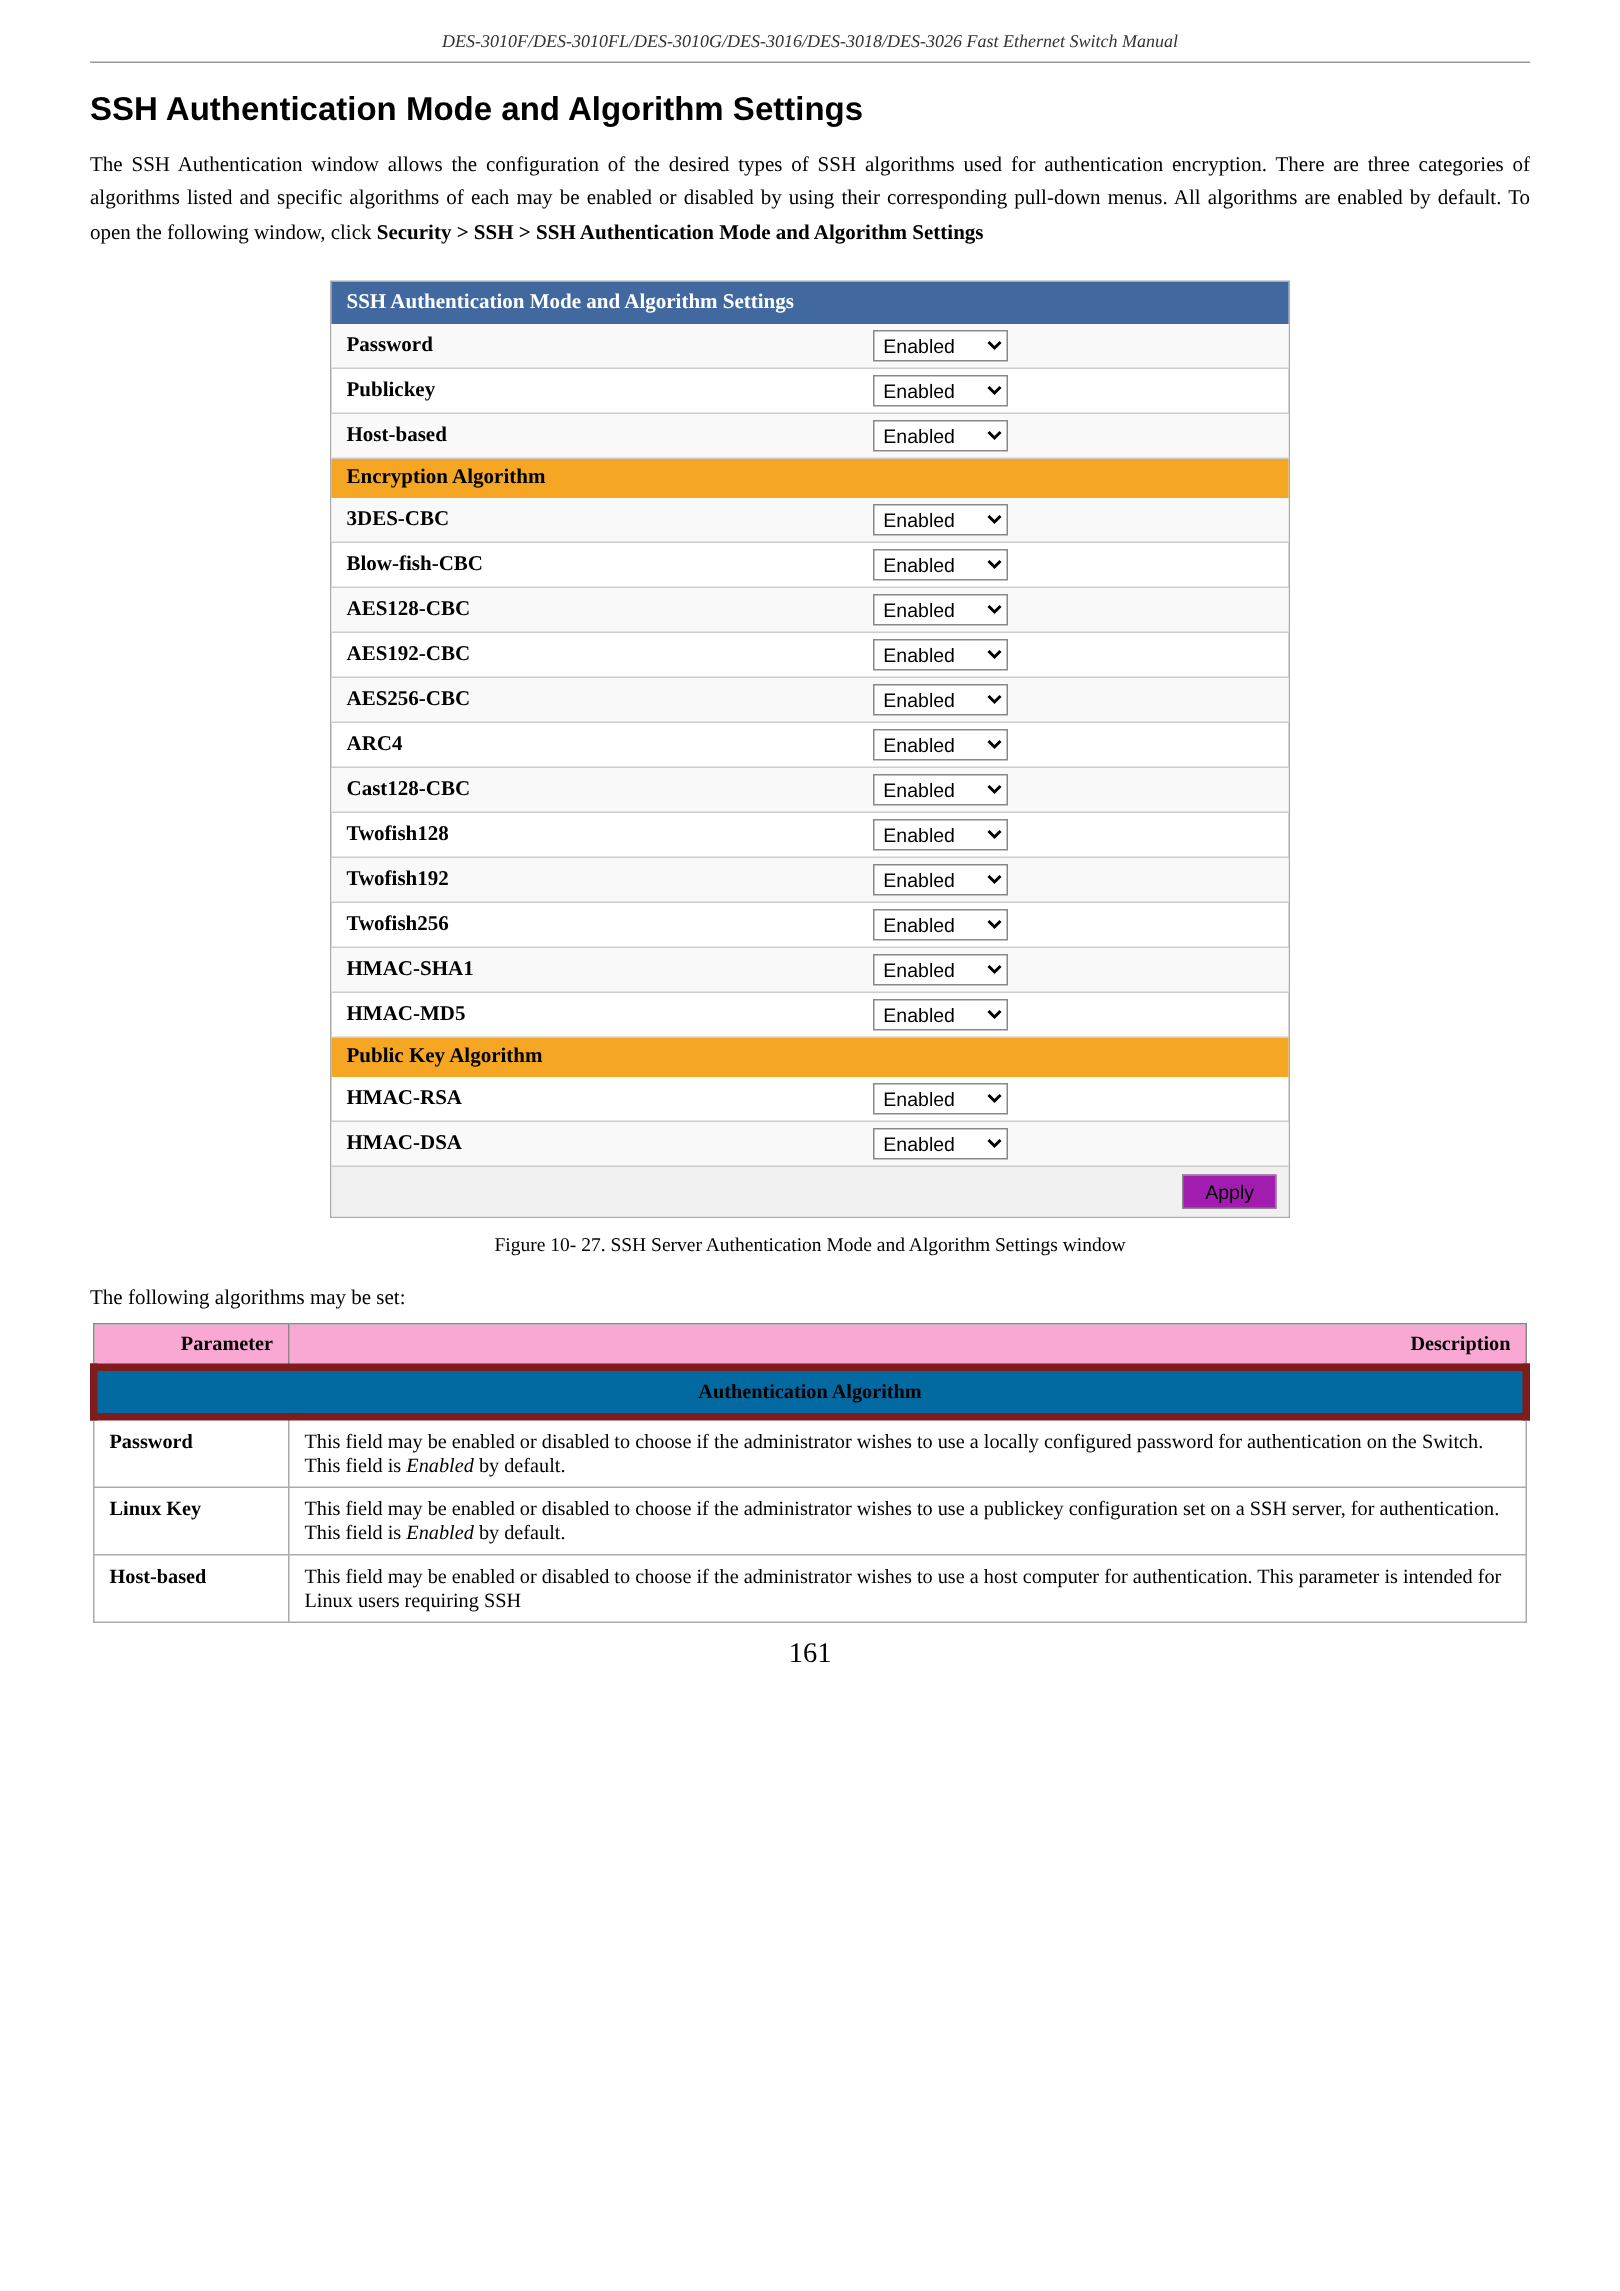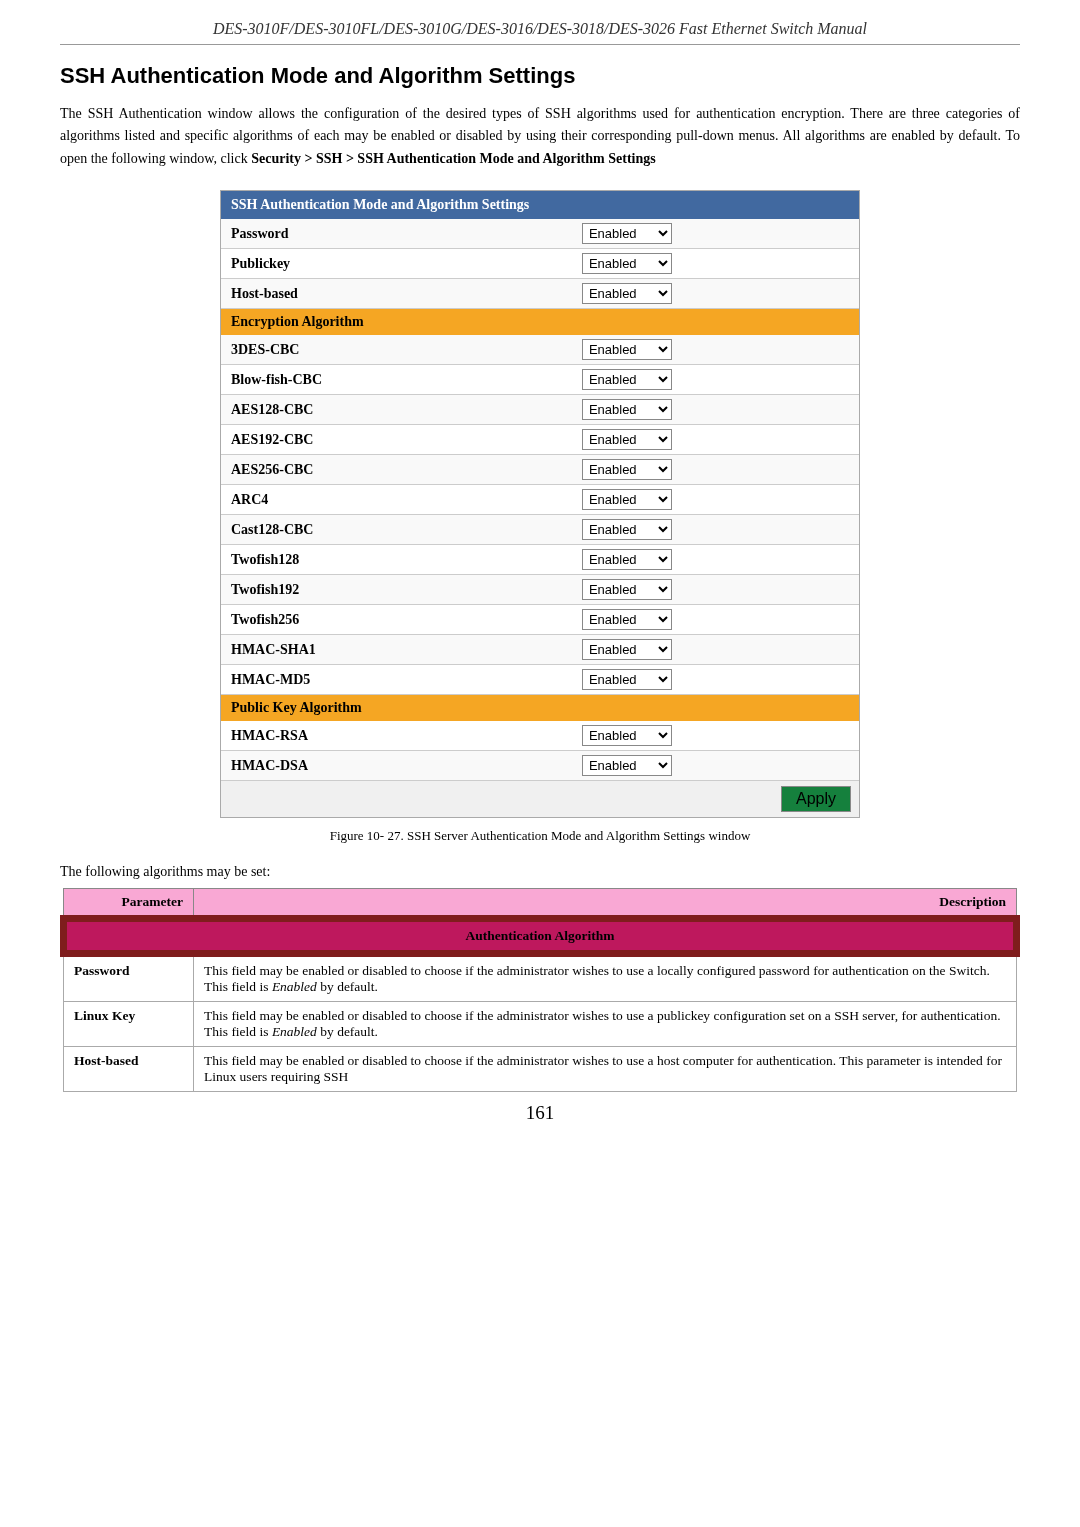--- a/index.html
+++ b/index.html
@@ -8,21 +8,21 @@
       font-size: 14px;
       background: #fff;
       color: #000;
       width: 1080px;
       min-height: 1527px;
       padding: 20px 60px;
     }
     .page-header {
       text-align: center;
       font-style: italic;
-      font-size: 16px;
+      font-size: 12px;
       color: #333;
       margin-bottom: 18px;
       border-bottom: 1px solid #999;
       padding-bottom: 6px;
     }
     h1 {
       font-size: 22px;
       font-weight: bold;
       margin-bottom: 14px;
       font-family: Arial, sans-serif;
@@ -76,24 +76,24 @@
       background: #fff;
       min-width: 90px;
     }
     .apply-row td {
       text-align: right;
       padding: 4px 8px;
       background: #f0f0f0;
       border-top: 1px solid #aaa;
     }
     .apply-btn {
-      background: #15803d;
+      background: #a21caf;
       border: 1px solid #888;
       padding: 3px 14px;
-      font-size: 16px;
+      font-size: 13px;
       cursor: pointer;
       font-family: Arial, sans-serif;
     }
     .figure-caption {
       text-align: center;
       font-size: 13px;
       margin-bottom: 20px;
       font-style: normal;
     }
     
@@ -113,24 +113,24 @@
       padding: 5px 10px;
       text-align: right;
       font-weight: bold;
     }
     .desc-table td {
       border: 1px solid #aaa;
       padding: 6px 10px;
       vertical-align: top;
     }
     .desc-table .sub-header td {
-      background-color: #be185d;
+      background-color: #0369a1;
       text-align: center;
       font-weight: bold;
-      border: 7px solid #7f1d1d;
+      border: 5px solid #7f1d1d;
     }
     .desc-table tr td:first-child {
       font-weight: bold;
       white-space: nowrap;
       width: 130px;
     }
     .page-number {
       text-align: center;
       font-size: 19px;
       margin-top: 4px;

